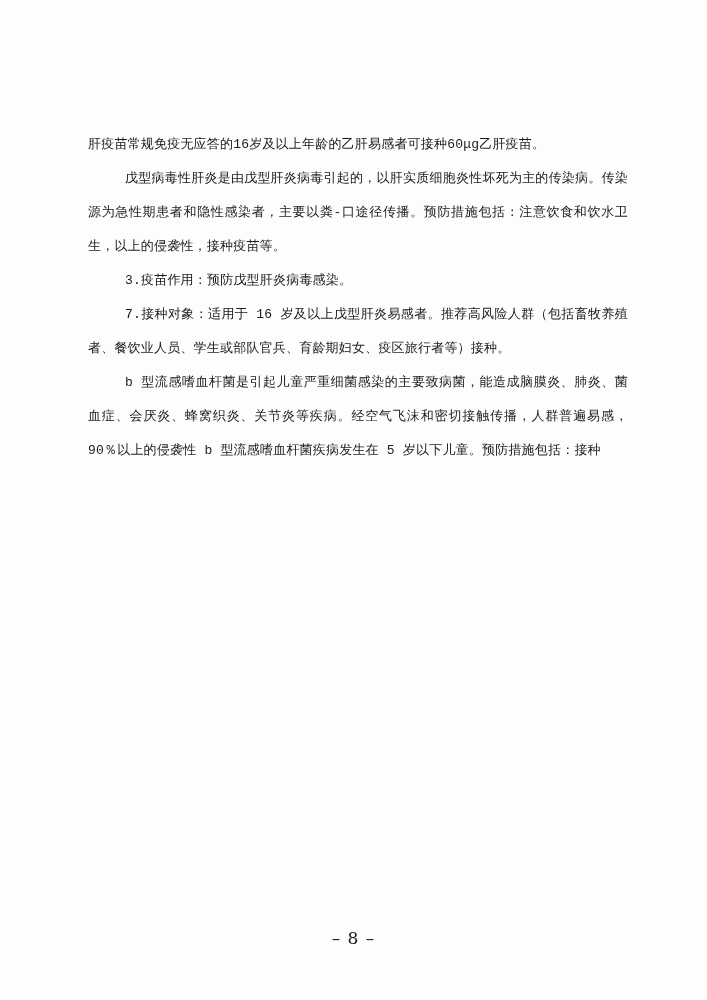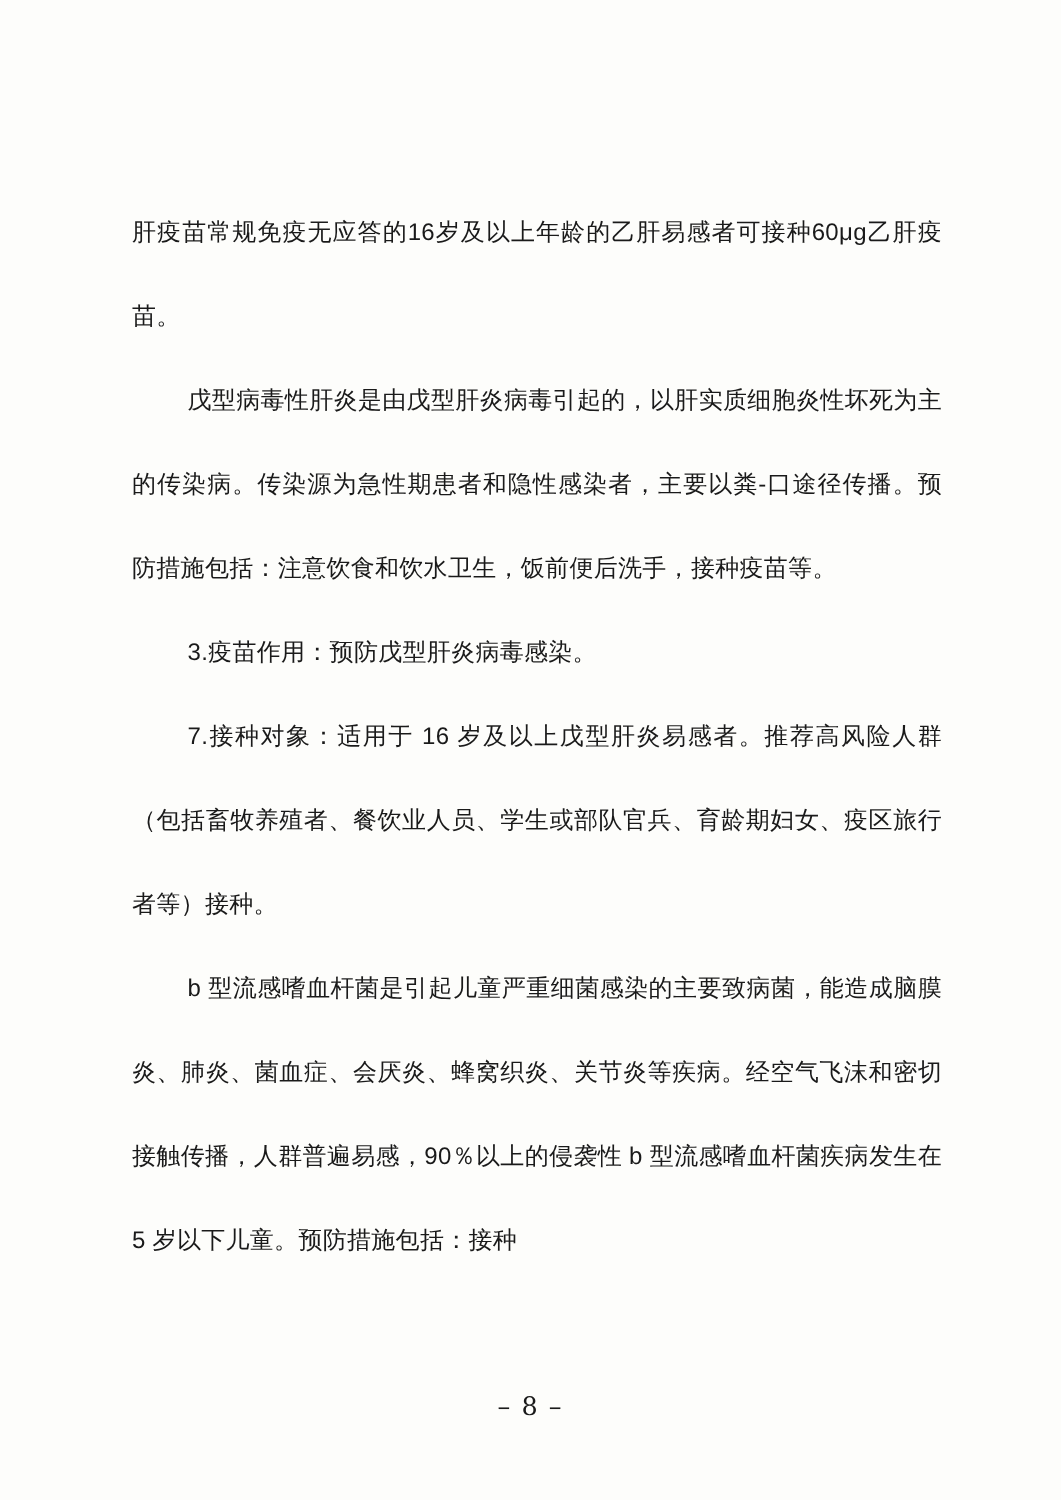--- a/index.html
+++ b/index.html
@@ -18,23 +18,23 @@
     background: #fdfdfb;
     overflow: hidden;
   }
   .page-inner {
     position: absolute;
     left: 88px;
     top: 128px;
     width: 540px;
   }
   .para {
-    font-family: Liberation Sans, sans-serif;
-    font-size: 16px;
-    line-height: 56px;
+    font-family: Liberation Mono, monospace;
+    font-size: 13px;
+    line-height: 34px;
     color: #1a1a1a;
     text-align: justify;
     text-justify: inter-ideograph;
     margin: 0;
     letter-spacing: 0.2px;
   }
   .indent {
     text-indent: 37px;
   }
   .heading {
@@ -57,21 +57,21 @@
 <body>
 
 <div class="page">
   <div class="page-inner">
 
     <p class="para">肝疫苗常规免疫无应答的16岁及以上年龄的乙肝易感者可接种60μg乙肝疫苗。</p>
 
 
 
 
-    <p class="para indent">戊型病毒性肝炎是由戊型肝炎病毒引起的，以肝实质细胞炎性坏死为主的传染病。传染源为急性期患者和隐性感染者，主要以粪-口途径传播。预防措施包括：注意饮食和饮水卫生，饭前便后洗手，接种疫苗等。</p>
+    <p class="para indent">戊型病毒性肝炎是由戊型肝炎病毒引起的，以肝实质细胞炎性坏死为主的传染病。传染源为急性期患者和隐性感染者，主要以粪-口途径传播。预防措施包括：注意饮食和饮水卫生，以上的侵袭性，接种疫苗等。</p>
 
     <p class="para indent">3.疫苗作用：预防戊型肝炎病毒感染。</p>
 
     <p class="para indent">7.接种对象：适用于 16 岁及以上戊型肝炎易感者。推荐高风险人群（包括畜牧养殖者、餐饮业人员、学生或部队官兵、育龄期妇女、疫区旅行者等）接种。</p>
 
 
 
     <p class="para indent">b 型流感嗜血杆菌是引起儿童严重细菌感染的主要致病菌，能造成脑膜炎、肺炎、菌血症、会厌炎、蜂窝织炎、关节炎等疾病。经空气飞沫和密切接触传播，人群普遍易感，90％以上的侵袭性 b 型流感嗜血杆菌疾病发生在 5 岁以下儿童。预防措施包括：接种</p>
 
   </div>

